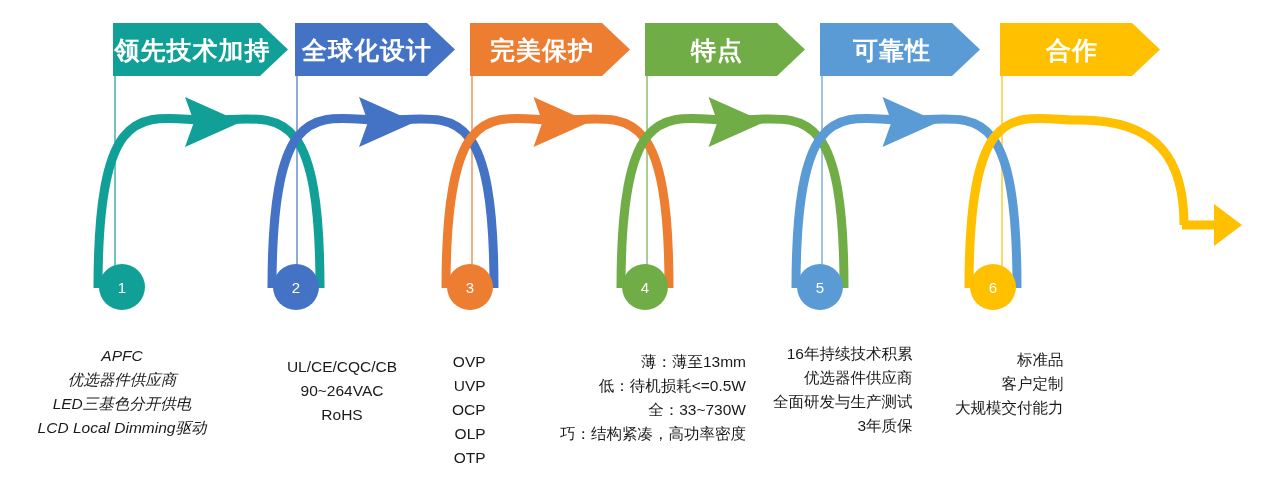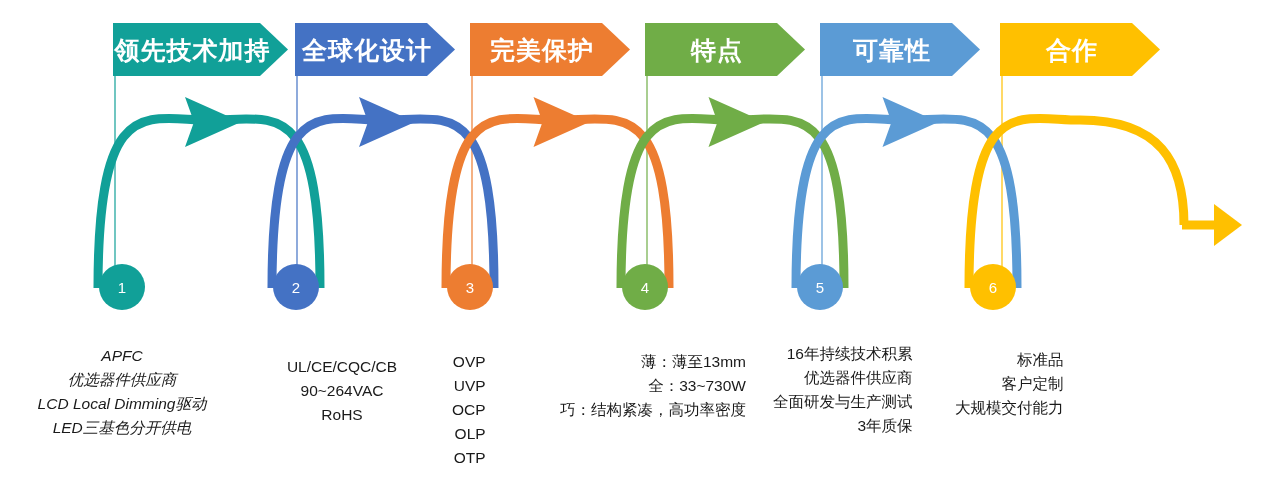--- a/index.html
+++ b/index.html
@@ -115,37 +115,38 @@
       <div class="circle-num" style="left: 276px; top: 280px;">2</div>
       <div class="circle-num" style="left: 450px; top: 280px;">3</div>
       <div class="circle-num" style="left: 625px; top: 280px;">4</div>
       <div class="circle-num" style="left: 800px; top: 280px;">5</div>
       <div class="circle-num" style="left: 973px; top: 280px;">6</div>
     </div>
   <div id="texts-layer">
       <div class="text-col center" style="left: 122px; transform: translateX(-50%); top: 344px; font-style: italic;">
         <div>APFC</div>
         <div>优选器件供应商</div>
+        <div>LED三基色分开供电</div>
         <div>LCD Local Dimming驱动</div>
-        <div>LED三基色分开供电</div>
       </div>
       <div class="text-col center" style="left: 296px; transform: translateX(-50%); top: 355px; margin-left: 46px;">
         <div>UL/CE/CQC/CB</div>
         <div>90~264VAC</div>
         <div>RoHS</div>
       </div>
       <div class="text-col left" style="left: 452px; top: 350px;">
         <div>OVP</div>
         <div>UVP</div>
         <div>OCP</div>
         <div>OLP</div>
         <div>OTP</div>
       </div>
       <div class="text-col left" style="left: 560px; top: 350px;">
         <div>薄：薄至13mm</div>
+        <div>低：待机损耗&lt;=0.5W</div>
         <div>全：33~730W</div>
         <div>巧：结构紧凑，高功率密度</div>
       </div>
       <div class="text-col left" style="left: 757px; top: 342px; margin-left: 16px;">
         <div>16年持续技术积累</div>
         <div>优选器件供应商</div>
         <div>全面研发与生产测试</div>
         <div>3年质保</div>
       </div>
       <div class="text-col left" style="left: 955px; top: 348px;">

